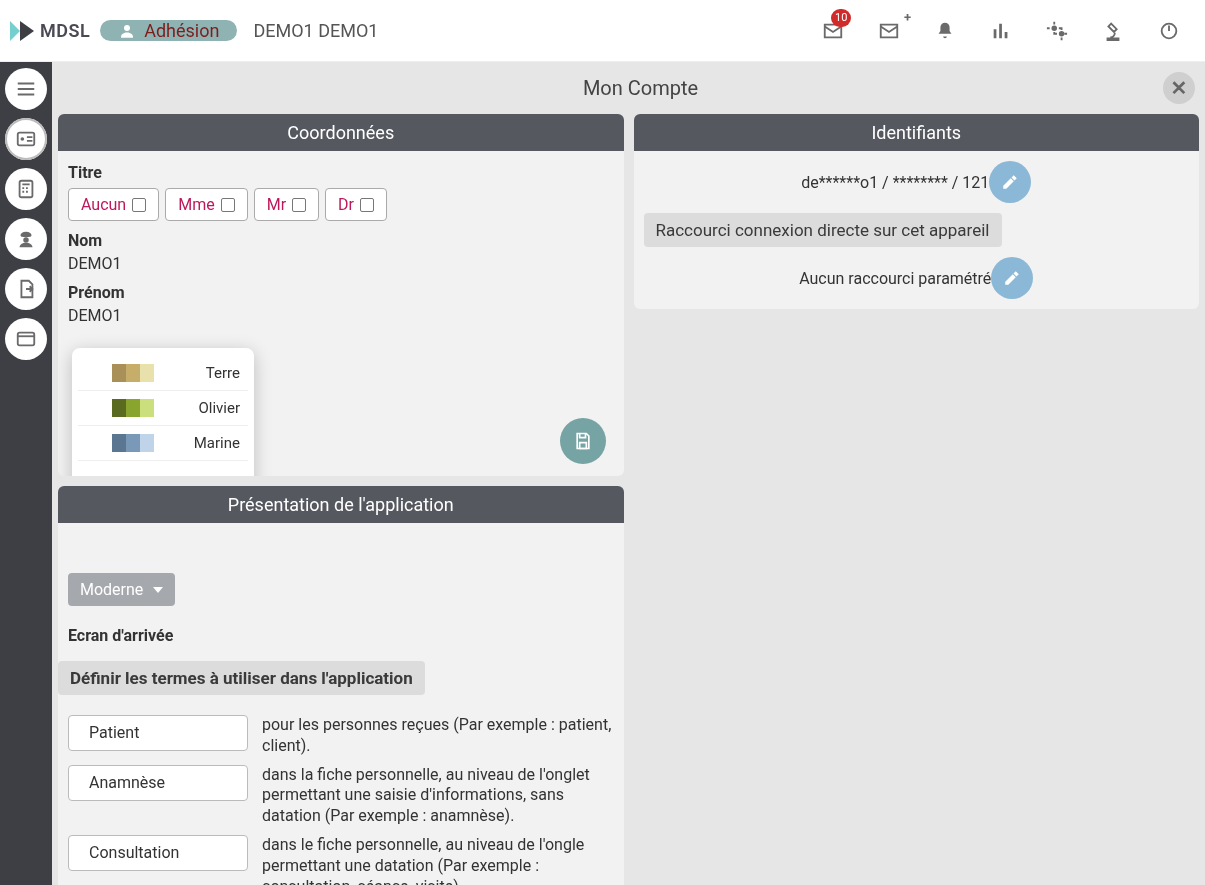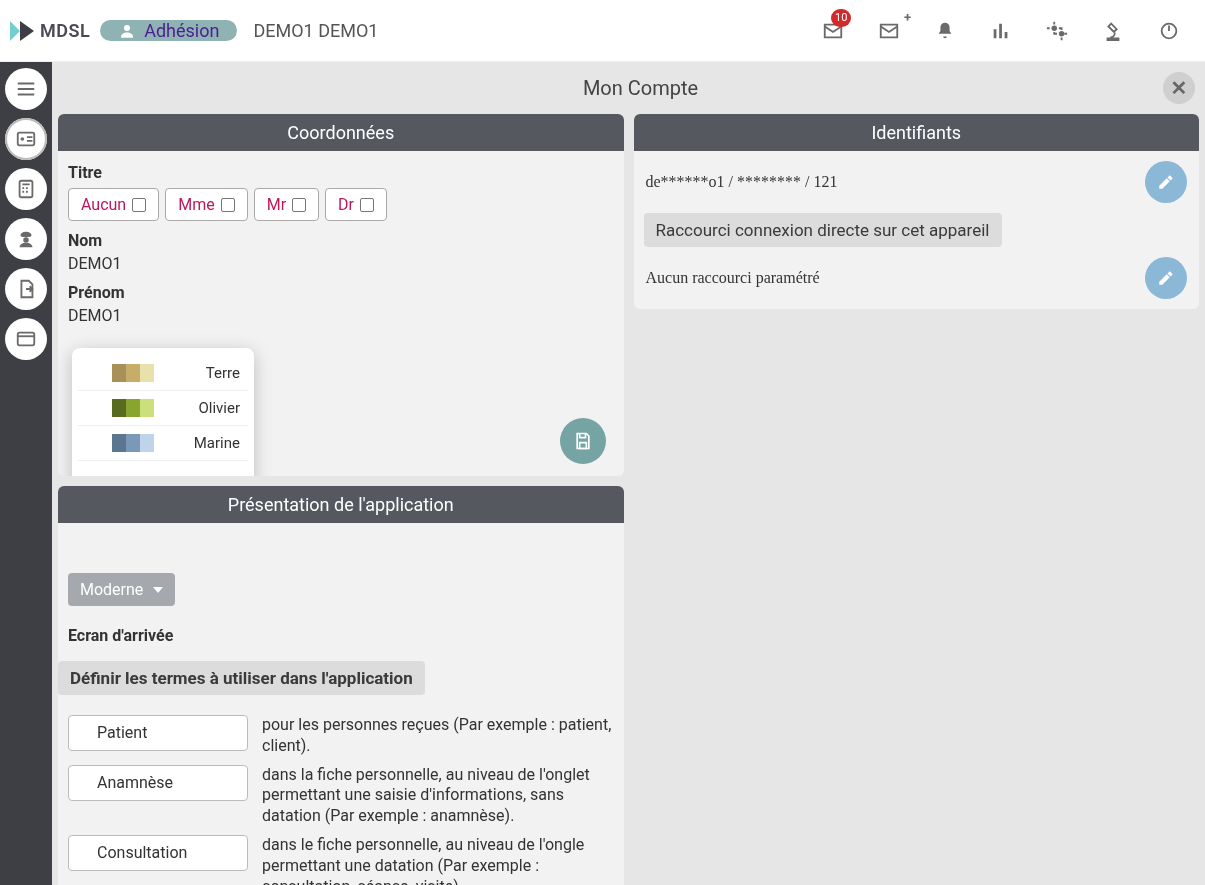--- a/index.html
+++ b/index.html
@@ -35,21 +35,21 @@
   .logo-text {
     font-size: 18px;
     font-weight: 600;
     color: #4a4a55;
     letter-spacing: 0.5px;
   }
   .pill-btn {
     display: inline-flex;
     align-items: center;
     background: #8fb3b3;
-    color: #4c1d95;
+    color: #7f1d1d;
     border-radius: 22px;
     padding: 0 18px;
     font-size: 18px;
     margin-right: 16px;
   }
   .pill-btn svg { margin-right: 8px; }
   .header-user {
     font-size: 18px;
     color: #555;
   }
@@ -219,23 +219,22 @@
     background: #dcdcdc;
     padding: 8px 10px;
     font-size: 17px;
     color: #3a3a3a;
     border-bottom: 1px solid #ccc;
   }
 
   .ident-row {
     display: flex;
     align-items: center;
-    justify-content: space-between;
+    justify-content: center;
     padding: 10px 12px;
-    font-family: Liberation Serif, serif;
   }
   .ident-text { font-size: 16px; color: #333; }
   .edit-fab {
     width: 42px; height: 42px;
     border-radius: 50%;
     background: #8bb8d6;
     color: #fff;
     display: flex;
     align-items: center;
     justify-content: center;
@@ -284,21 +283,21 @@
   }
   .term-row {
     display: flex;
     gap: 14px;
     align-items: flex-start;
     margin-top: 8px;
   }
   .term-input {
     border: 1px solid #bbb;
     border-radius: 4px;
-    padding: 7px 28px;
+    padding: 7px 20px;
     font-size: 16px;
     background: #fff;
     color: #333;
     width: 180px;
     min-height: 36px;
   }
   .term-desc { font-size: 16px; color: #333; flex: 1; line-height: 1.3; }
 
   
   .theme-popup {

